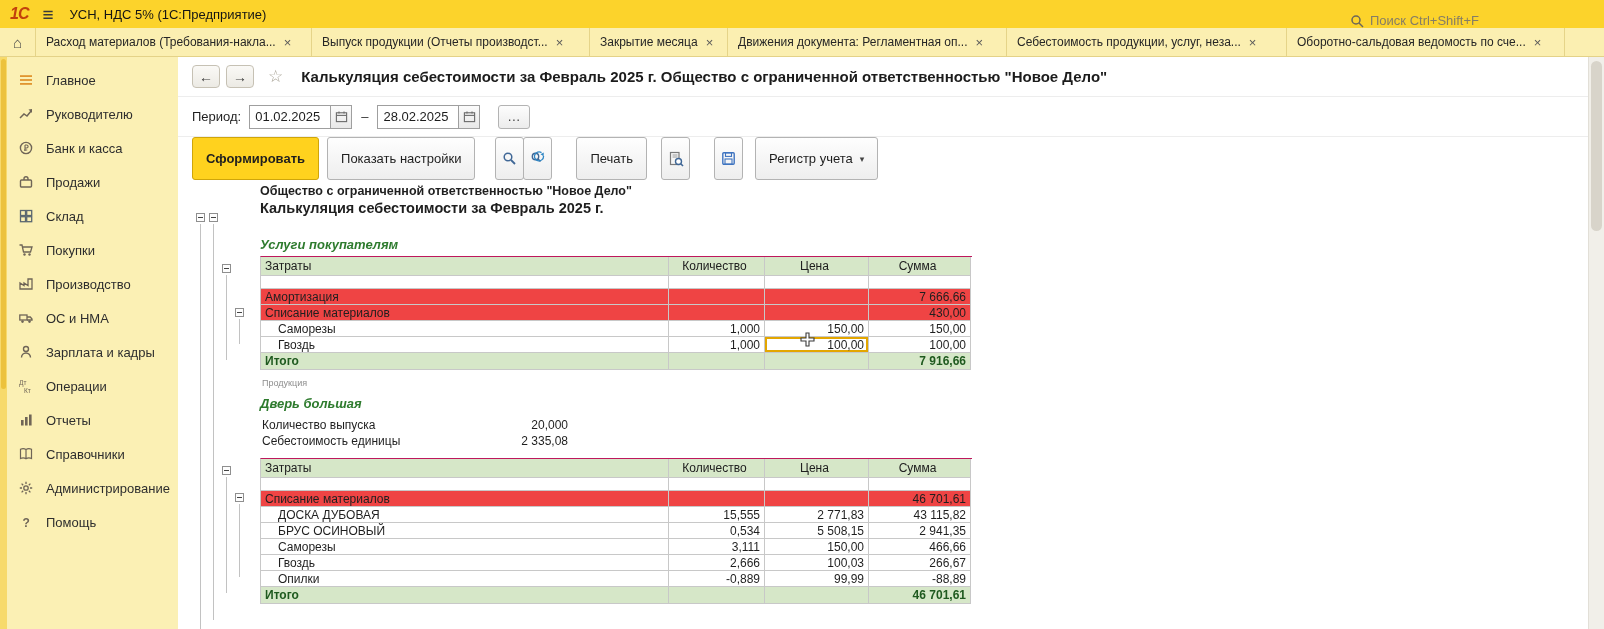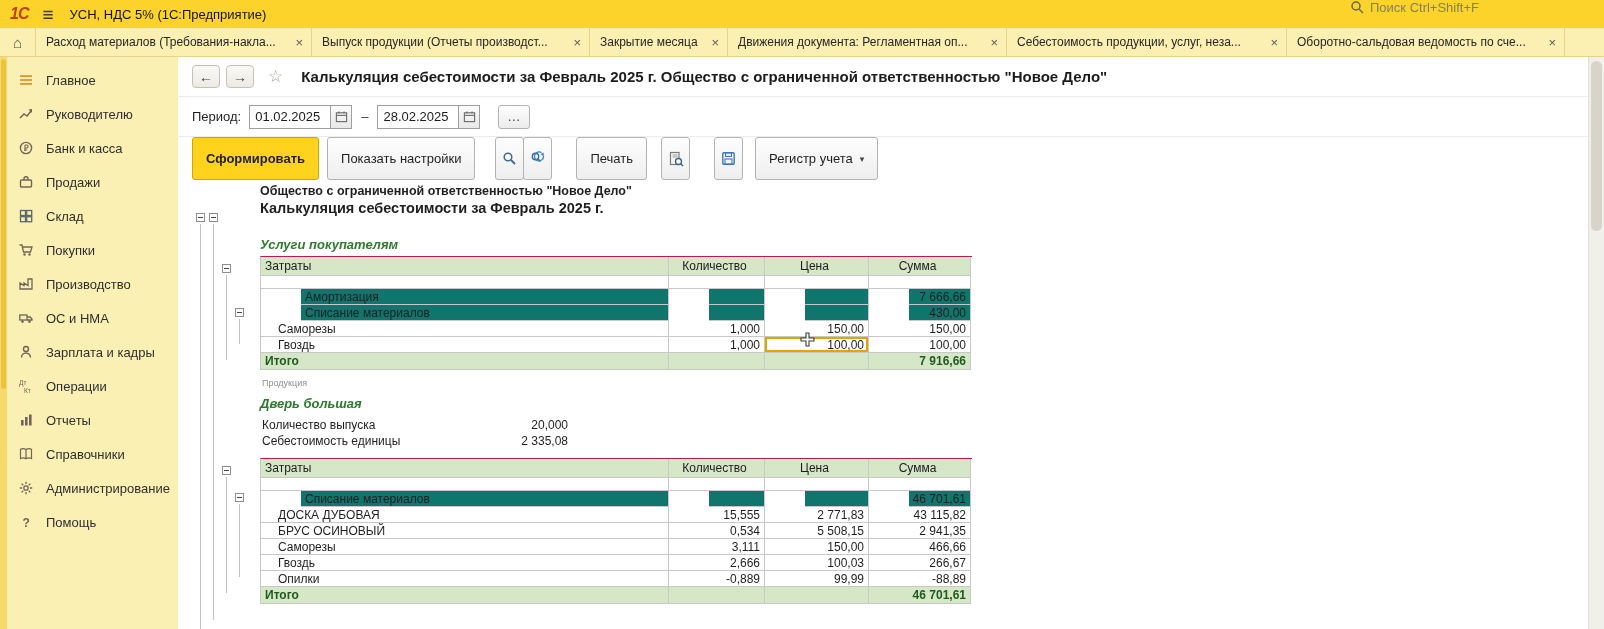--- a/index.html
+++ b/index.html
@@ -4,26 +4,26 @@
 <style>
   * { margin:0; padding:0; box-sizing:border-box; }
   html,body { width:1604px; height:629px; }
   body { font-family:"Liberation Sans", sans-serif; font-size:13px; color:#1f1f1f; background:#fff; overflow:hidden; position:relative; }
 
   
   .topbar { position:absolute; left:0; top:0; width:1604px; height:28px; background:#fcd32b; display:flex; align-items:center; padding:0 10px; }
   .logo { color:#c2410c; font-weight:bold; font-style:italic; font-size:16px; margin-right:14px; letter-spacing:-1px; }
   .hamburger { font-size:19px; color:#3a3a3a; margin-right:16px; line-height:1; cursor:default; }
   .app-title { font-size:13px; color:#141414; }
-  .topbar-search { position:absolute; left:1350px; top:0; height:28px; display:flex; align-items:flex-start; gap:6px; color:#857d66; font-size:13px; }
+  .topbar-search { position:absolute; left:1350px; top:0; height:28px; display:flex; align-items:flex-end; gap:6px; color:#857d66; font-size:13px; }
 
   
   .tabbar { position:absolute; left:0; top:28px; width:1604px; height:29px; background:#fbefb1; display:flex; align-items:stretch; border-bottom:1px solid #e4d288; }
   .home-tab { width:36px; display:flex; align-items:center; justify-content:center; border-right:1px solid #e5d489; font-size:15px; color:#4a4a4a; }
-  .tab { display:flex; align-items:center; justify-content:space-between; padding:0 8px 0 10px; border-right:1px solid #e5d489; font-size:12px; color:#262626; overflow:hidden; white-space:nowrap; }
+  .tab { display:flex; align-items:center; justify-content:flex-start; padding:0 8px 0 10px; border-right:1px solid #e5d489; font-size:12px; color:#262626; overflow:hidden; white-space:nowrap; }
   .tab-label { overflow:hidden; white-space:nowrap; }
   .tab-close { color:#5a5a5a; font-size:13px; margin-left:8px; }
 
   
   .sidebar { position:absolute; left:0; top:57px; width:178px; height:572px; background:#fbf0b4; padding-top:6px; }
   .side-scroll { position:absolute; left:0; top:57px; width:7px; height:572px; background:#f7da6b; }
   .side-scroll .thumb { position:absolute; left:1px; top:2px; width:5px; height:330px; background:#ecc23d; border-radius:3px; }
   .side-item { height:34px; display:flex; align-items:center; gap:12px; padding-left:18px; }
   .side-label { font-size:13px; color:#2e2e2e; white-space:nowrap; }
   .side-icon { width:16px; height:16px; display:inline-flex; }
@@ -58,21 +58,21 @@
   .info-row { position:absolute; left:84px; width:306px; display:flex; justify-content:space-between; font-size:12px; }
 
   .rtable { position:absolute; left:82px; width:712px; display:grid; grid-template-columns:408px 96px 104px 102px; border-left:1px solid #c8c8c8; border-top:1px solid #be185d; background:#fff; }
   .cell { border-right:1px solid #c8c8c8; border-bottom:1px solid #c8c8c8; font-size:12px; display:flex; align-items:center; }
   .hdr { height:19px; background:#d6e7c8; color:#202020; }
   .hdr.name { padding-left:4px; }
   .hdr.num { justify-content:center; }
   .sp { height:13px; }
   .row-c { height:16px; }
   .row-t { height:17px; background:#d6e7c8; font-weight:bold; color:#1f5a1f; }
-  .grp { background:#0f766e;margin-left:40px; }
+  .grp { background:#ef4444; }
   .name { padding-left:4px; }
   .name-detail { padding-left:17px; }
   .num { justify-content:flex-end; padding-right:4px; }
   .hl { box-shadow:inset 0 0 0 2px #e3a600; position:relative; }
 
   
   .tree-box { position:absolute; width:9px; height:9px; border:1px solid #8f8f8f; background:#fdfdfd; }
   .tree-box::after { content:""; position:absolute; left:1px; right:1px; top:3px; height:1px; background:#444; }
   .tree-vline { position:absolute; width:1px; background:#c2c2c2; }
 

